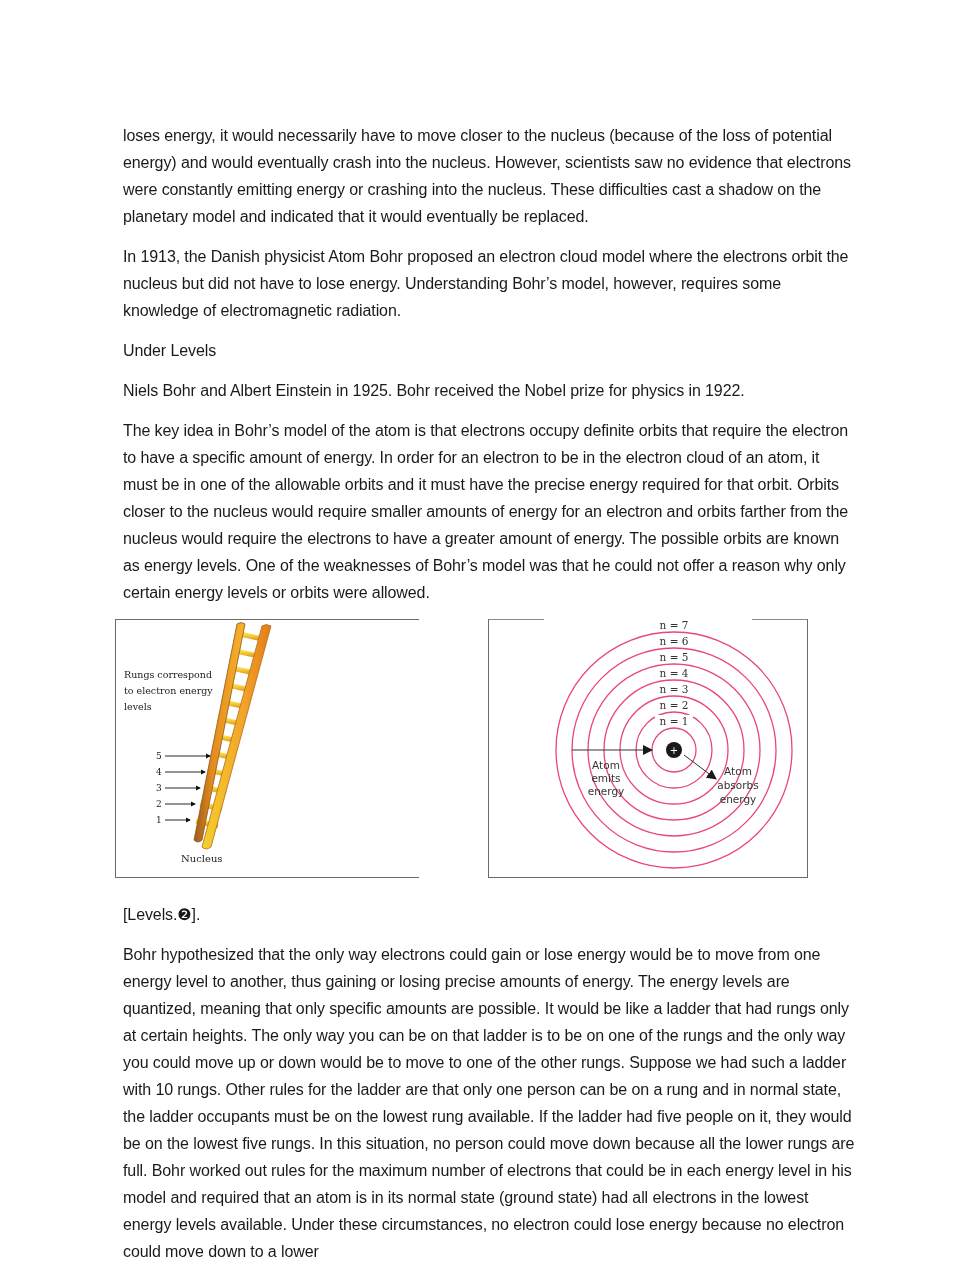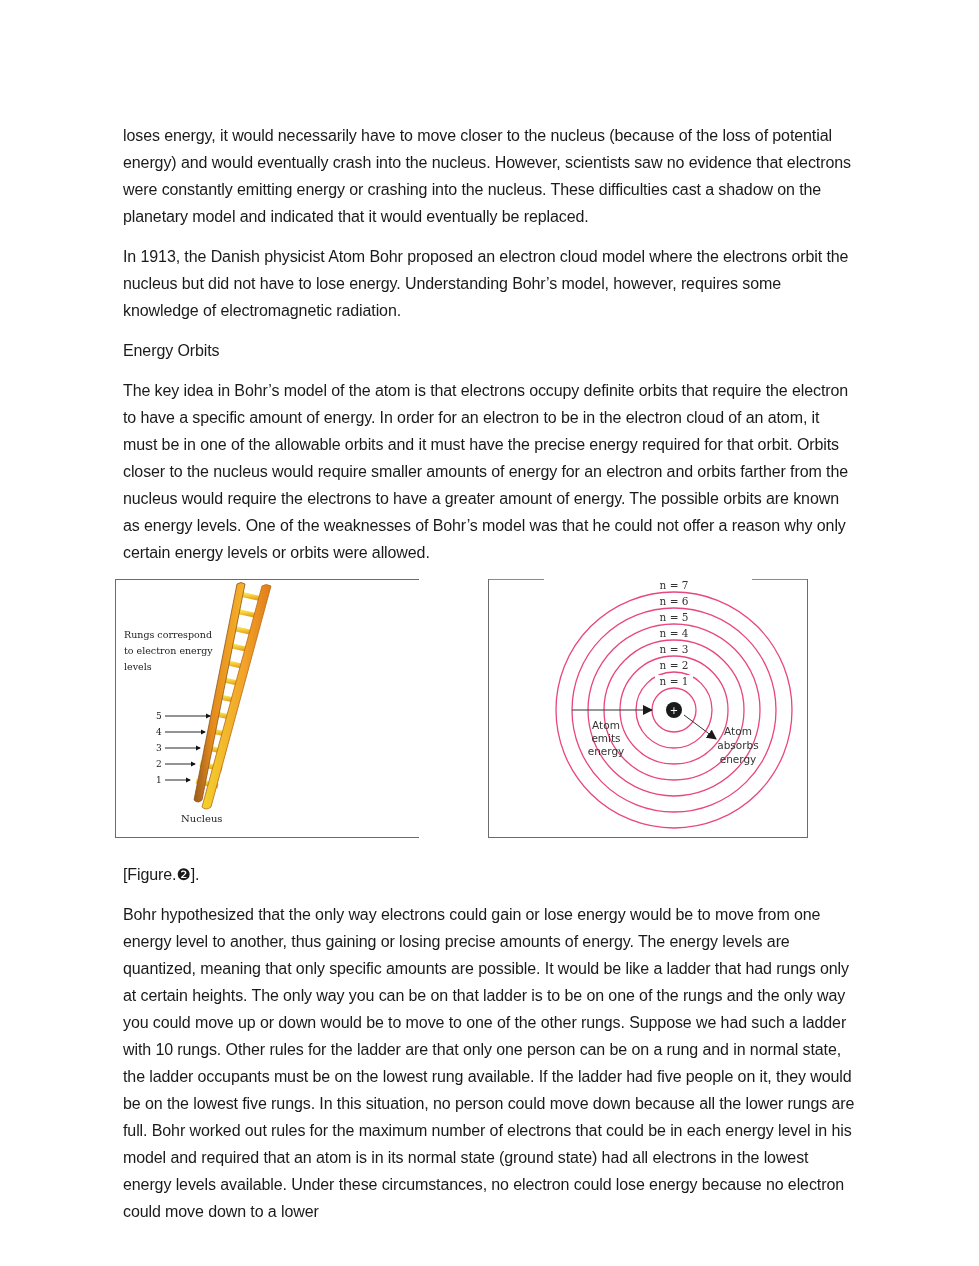--- a/index.html
+++ b/index.html
@@ -18,21 +18,22 @@
   svg { display: block; }
   .caption { margin-bottom: 13px; }
   .serif { font-family: "DejaVu Serif", "Liberation Serif", serif; }
 </style>
 </head>
 <body>
 
 <div class="page">
   <p class="para">loses energy, it would necessarily have to move closer to the nucleus (because of the loss of potential energy) and would eventually crash into the nucleus. However, scientists saw no evidence that electrons were constantly emitting energy or crashing into the nucleus. These difficulties cast a shadow on the planetary model and indicated that it would eventually be replaced.</p>
   <p class="para">In 1913, the Danish physicist Atom Bohr proposed an electron cloud model where the electrons orbit the nucleus but did not have to lose energy. Understanding Bohr’s model, however, requires some knowledge of electromagnetic radiation.</p>
-  <p class="heading">Energy Orbits</p>
+  <p class="heading">Under Levels</p>
+  <p class="para">Niels Bohr and Albert Einstein in 1925. Bohr received the Nobel prize for physics in 1922.</p>
   <p class="para">The key idea in Bohr’s model of the atom is that electrons occupy definite orbits that require the electron to have a specific amount of energy. In order for an electron to be in the electron cloud of an atom, it must be in one of the allowable orbits and it must have the precise energy required for that orbit. Orbits closer to the nucleus would require smaller amounts of energy for an electron and orbits farther from the nucleus would require the electrons to have a greater amount of energy. The possible orbits are known as energy levels. One of the weaknesses of Bohr’s model was that he could not offer a reason why only certain energy levels or orbits were allowed.</p>
 
   <div class="figure">
 
     <div class="fig-panel fig-left">
       <svg width="373" height="259" viewBox="0 0 373 259">
         <defs>
           <linearGradient id="railL" x1="0" y1="0" x2="1" y2="0">
             <stop offset="0" stop-color="#9a5a1e"></stop>
             <stop offset="0.35" stop-color="#e58a1c"></stop>
@@ -141,15 +142,15 @@
           <text x="117" y="163">emits</text>
           <text x="117" y="176">energy</text>
           <text x="249" y="156">Atom</text>
           <text x="249" y="170">absorbs</text>
           <text x="249" y="184">energy</text>
         </g>
       </svg>
     </div>
   </div>
 
-  <p class="caption">[Figure.❷].</p>
+  <p class="caption">[Levels.❷].</p>
   <p class="para">Bohr hypothesized that the only way electrons could gain or lose energy would be to move from one energy level to another, thus gaining or losing precise amounts of energy. The energy levels are quantized, meaning that only specific amounts are possible. It would be like a ladder that had rungs only at certain heights. The only way you can be on that ladder is to be on one of the rungs and the only way you could move up or down would be to move to one of the other rungs. Suppose we had such a ladder with 10 rungs. Other rules for the ladder are that only one person can be on a rung and in normal state, the ladder occupants must be on the lowest rung available. If the ladder had five people on it, they would be on the lowest five rungs. In this situation, no person could move down because all the lower rungs are full. Bohr worked out rules for the maximum number of electrons that could be in each energy level in his model and required that an atom is in its normal state (ground state) had all electrons in the lowest energy levels available. Under these circumstances, no electron could lose energy because no electron could move down to a lower</p>
 </div>
 
 </body></html>

